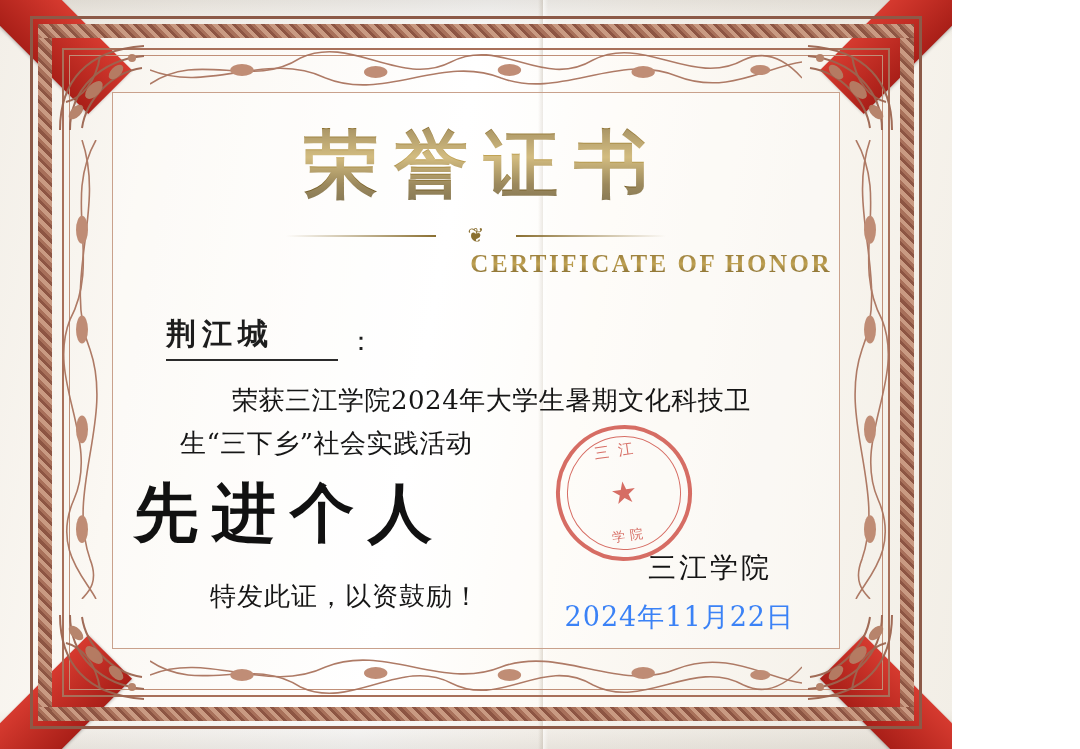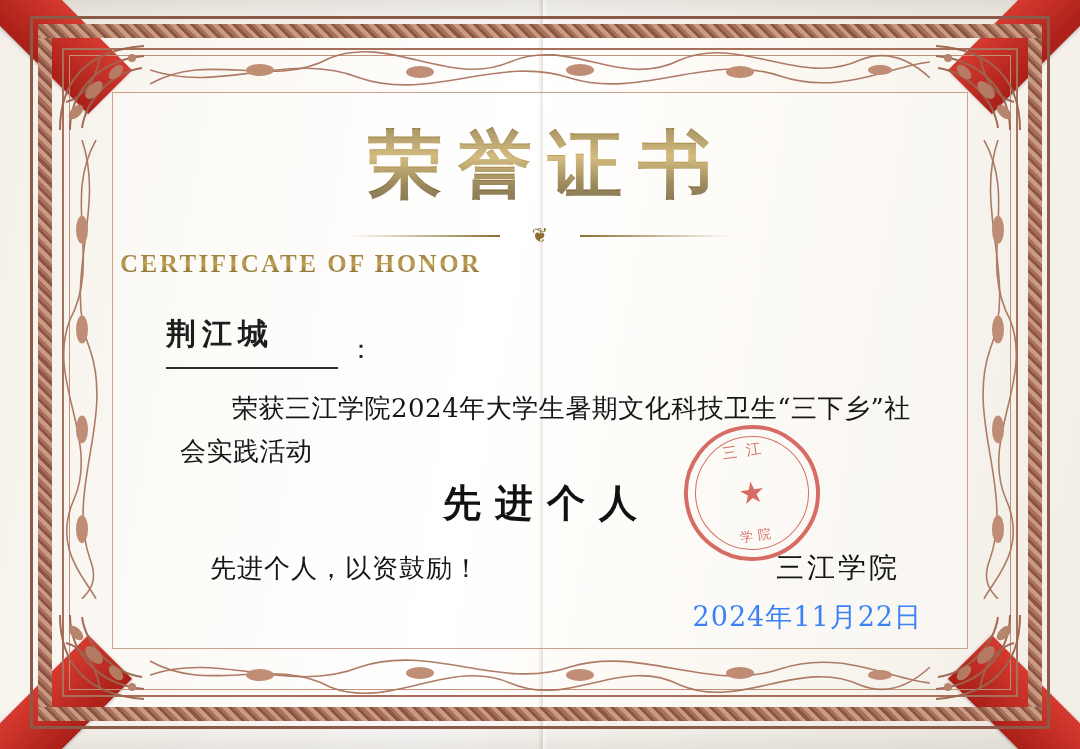--- a/index.html
+++ b/index.html
@@ -9,21 +9,21 @@
   }
   body {
     width: 1080px;
     height: 749px;
     overflow: hidden;
     font-family: "Liberation Serif", serif;
   }
 
   #certificate-root {
     position: relative;
-    width: 1080px;
+    width: 952px;
     height: 749px;
     background: #fdfbf7;
     overflow: hidden;
   }
 
   
   .paper-base {
     position: absolute;
     inset: 0;
     background:
@@ -188,21 +188,21 @@
     position: absolute;
     left: 50%;
     top: 0;
     transform: translateX(-50%);
     font-size: 20px;
     color: #8a6f31;
     line-height: 22px;
   }
 
   .title-en {
-    text-align: left;
+    text-align: right;
     font-family: "Liberation Serif", serif;
     font-size: 25px;
     font-weight: 700;
     letter-spacing: 2.5px;
     color: #7a5a2a;
     background: linear-gradient(180deg, #8a6f31, #c0a253, #6e5722);
     -webkit-background-clip: text;
     background-clip: text;
     -webkit-text-fill-color: transparent;
     margin-top: 2px;
@@ -213,21 +213,21 @@
     margin-left: 46px;
     display: flex;
     align-items: flex-end;
   }
   .recipient-name {
     font-family: "DejaVu Serif", serif;
     font-size: 30px;
     letter-spacing: 6px;
     color: #1d1d1d;
     font-weight: 600;
-    padding: 0 12px 12px 0;
+    padding: 0 12px 4px 0;
     border-bottom: 2px solid #2b2b2b;
     min-width: 160px;
   }
   .recipient-colon {
     font-size: 26px;
     color: #1d1d1d;
     margin-left: 10px;
     padding-bottom: 2px;
   }
 
@@ -238,23 +238,23 @@
     font-family: "DejaVu Serif", serif;
     font-size: 26px;
     line-height: 1.65;
     color: #161616;
     text-indent: 52px;
     letter-spacing: 0.5px;
   }
 
   .award-title {
     margin-top: 6px;
-    text-align: center;
-    font-family: "DejaVu Serif", serif;
-    font-size: 38px;
+    text-align: left;
+    font-family: "DejaVu Serif", serif;
+    font-size: 64px;
     font-weight: 700;
     letter-spacing: 14px;
     color: #111111;
     padding-left: 14px;
   }
 
   .closing-text {
     margin-top: 22px;
     margin-left: 90px;
     font-family: "DejaVu Serif", serif;
@@ -494,21 +494,21 @@
 
     <div class="recipient-row">
       <div class="recipient-name">荆江城</div>
       <div class="recipient-colon">：</div>
     </div>
 
     <div class="body-text">荣获三江学院2024年大学生暑期文化科技卫生“三下乡”社会实践活动</div>
 
     <div class="award-title">先进个人</div>
 
-    <div class="closing-text">先进个人，以资鼓励！</div>
+    <div class="closing-text">特发此证，以资鼓励！</div>
 
     <div class="seal">
       <div class="seal-inner"></div>
       <div class="seal-text">三江</div>
       <div class="seal-star">★</div>
       <div class="seal-text-bottom">学院</div>
     </div>
 
     <div class="sign-block">
       <div class="issuer">三江学院</div>

